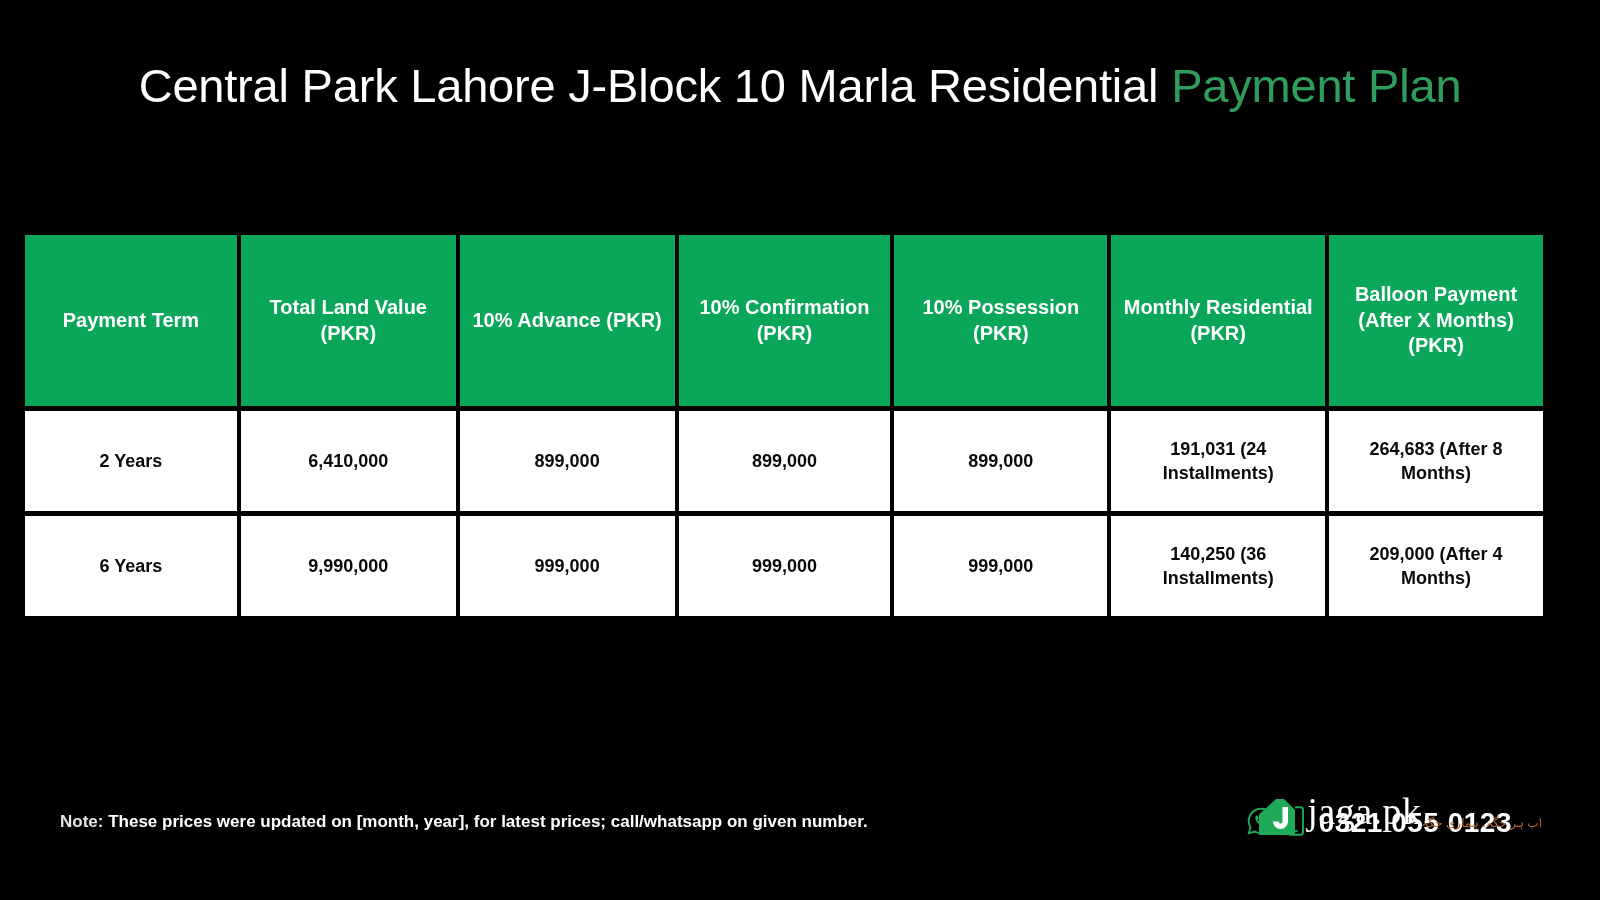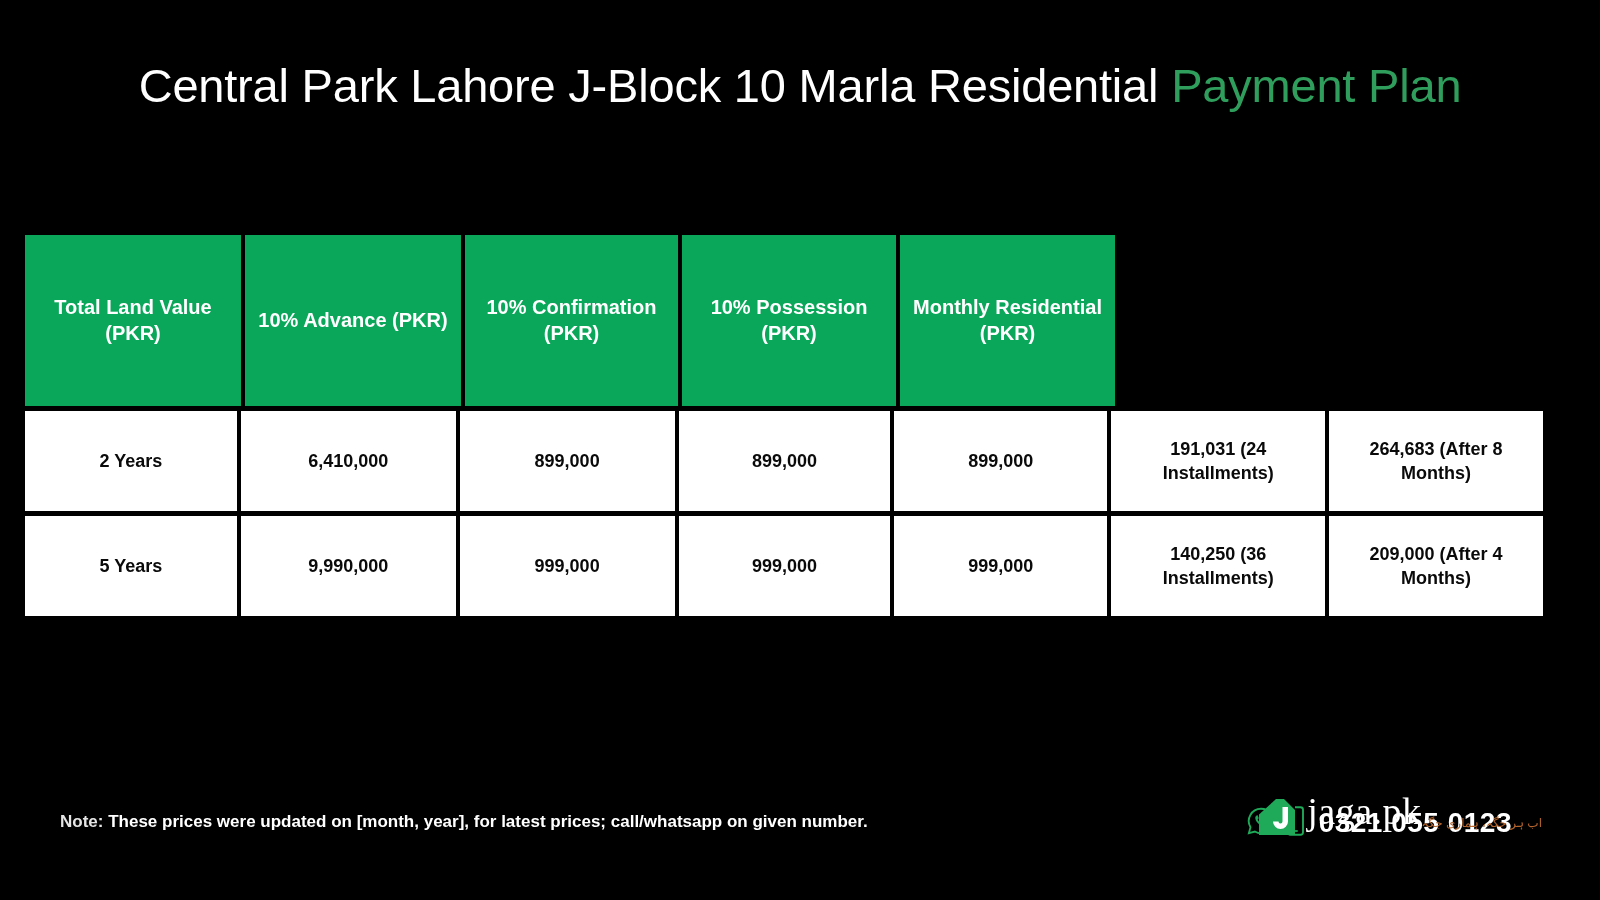--- a/index.html
+++ b/index.html
@@ -128,39 +128,41 @@
 
   <div class="title-wrap">
     <div class="title">
       <span>Central Park Lahore J-Block 10 Marla Residential </span><span class="accent">Payment Plan</span>
     </div>
   </div>
 
   <div class="table">
 
     <div class="row row-head">
+      <div class="cell c0">Payment Term</div>
       <div class="cell c1">Total Land Value (PKR)</div>
       <div class="cell c2">10% Advance (PKR)</div>
       <div class="cell c3">10% Confirmation (PKR)</div>
       <div class="cell c4">10% Possession (PKR)</div>
       <div class="cell c5">Monthly Residential (PKR)</div>
+      <div class="cell c6">Balloon Payment (After X Months) (PKR)</div>
     </div>
 
     <div class="row row-body">
       <div class="cell c0">2 Years</div>
       <div class="cell c1">6,410,000</div>
       <div class="cell c2">899,000</div>
       <div class="cell c3">899,000</div>
       <div class="cell c4">899,000</div>
       <div class="cell c5">191,031 (24 Installments)</div>
       <div class="cell c6">264,683 (After 8 Months)</div>
     </div>
 
     <div class="row row-body">
-      <div class="cell c0">5 Years</div>
+      <div class="cell c0">6 Years</div>
       <div class="cell c1">9,990,000</div>
       <div class="cell c2">999,000</div>
       <div class="cell c3">999,000</div>
       <div class="cell c4">999,000</div>
       <div class="cell c5">140,250 (36 Installments)</div>
       <div class="cell c6">209,000 (After 4 Months)</div>
     </div>
 
   </div>
 

